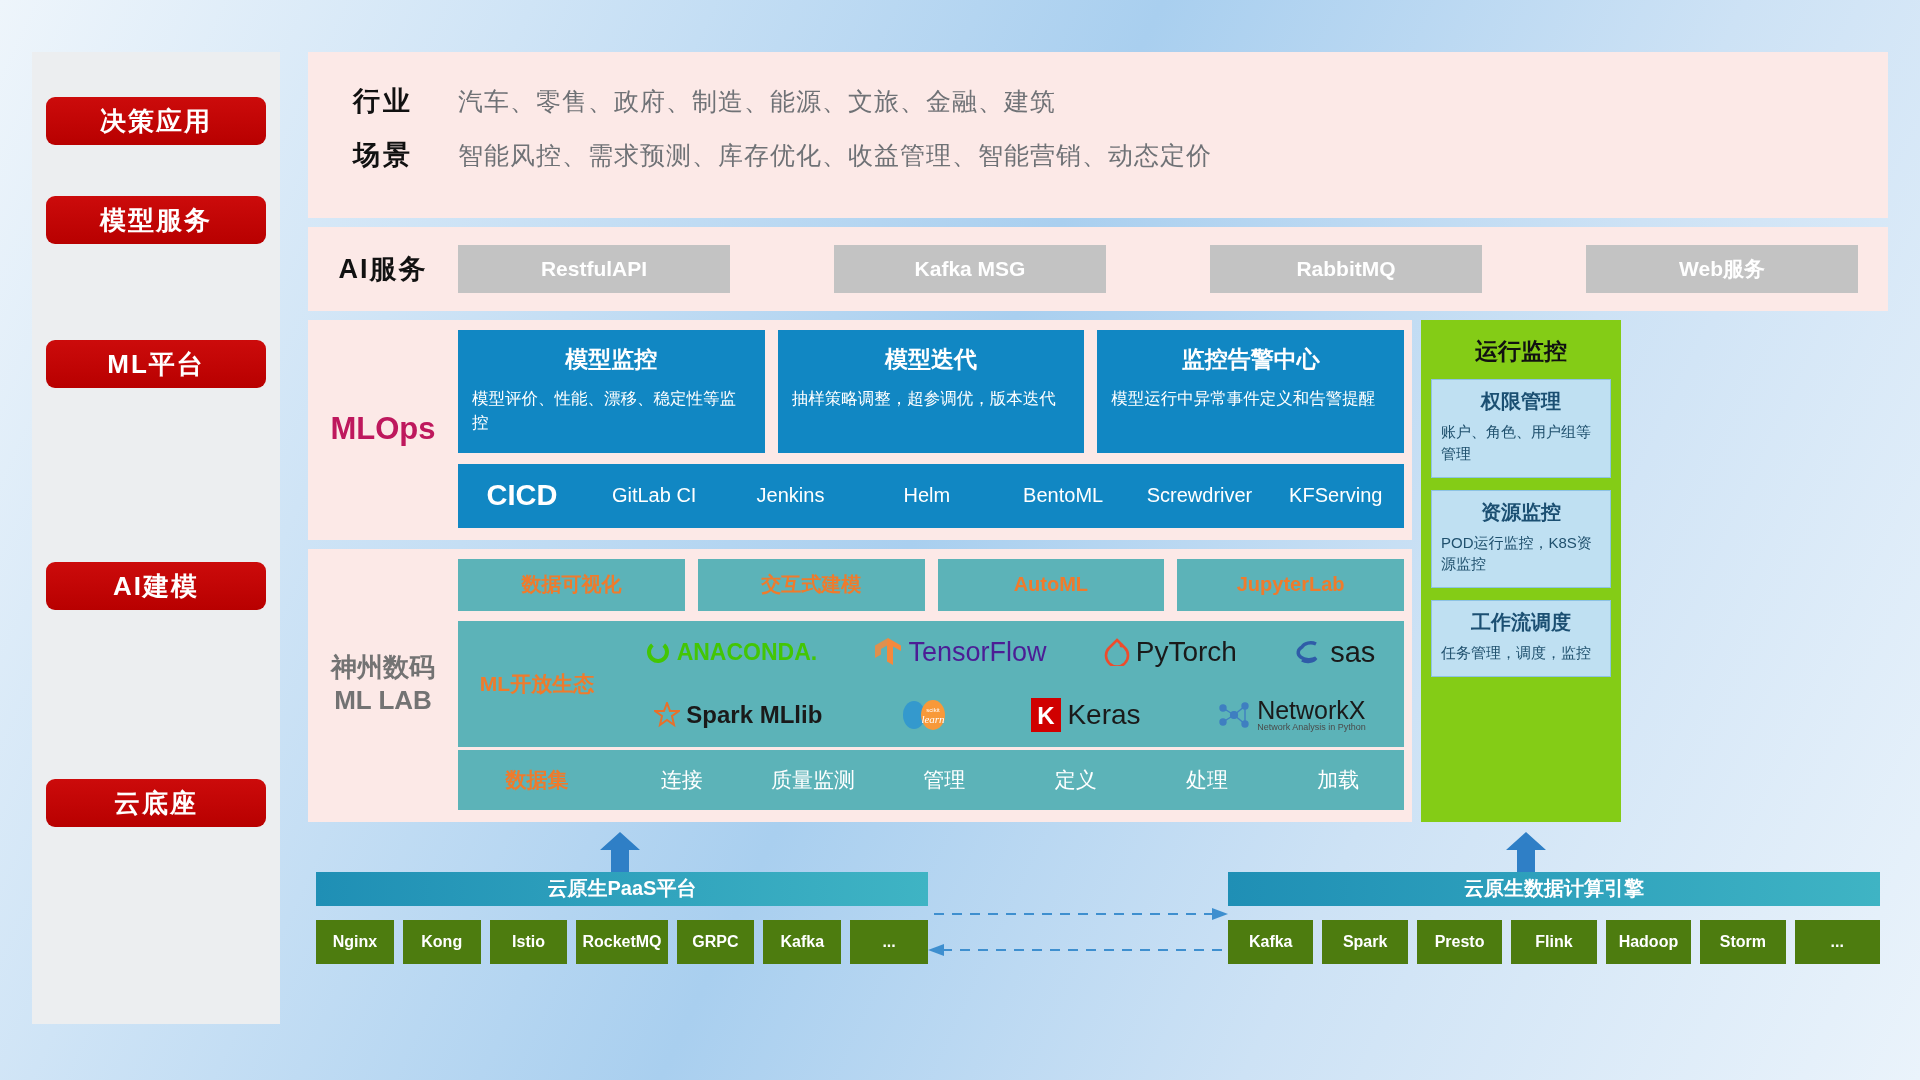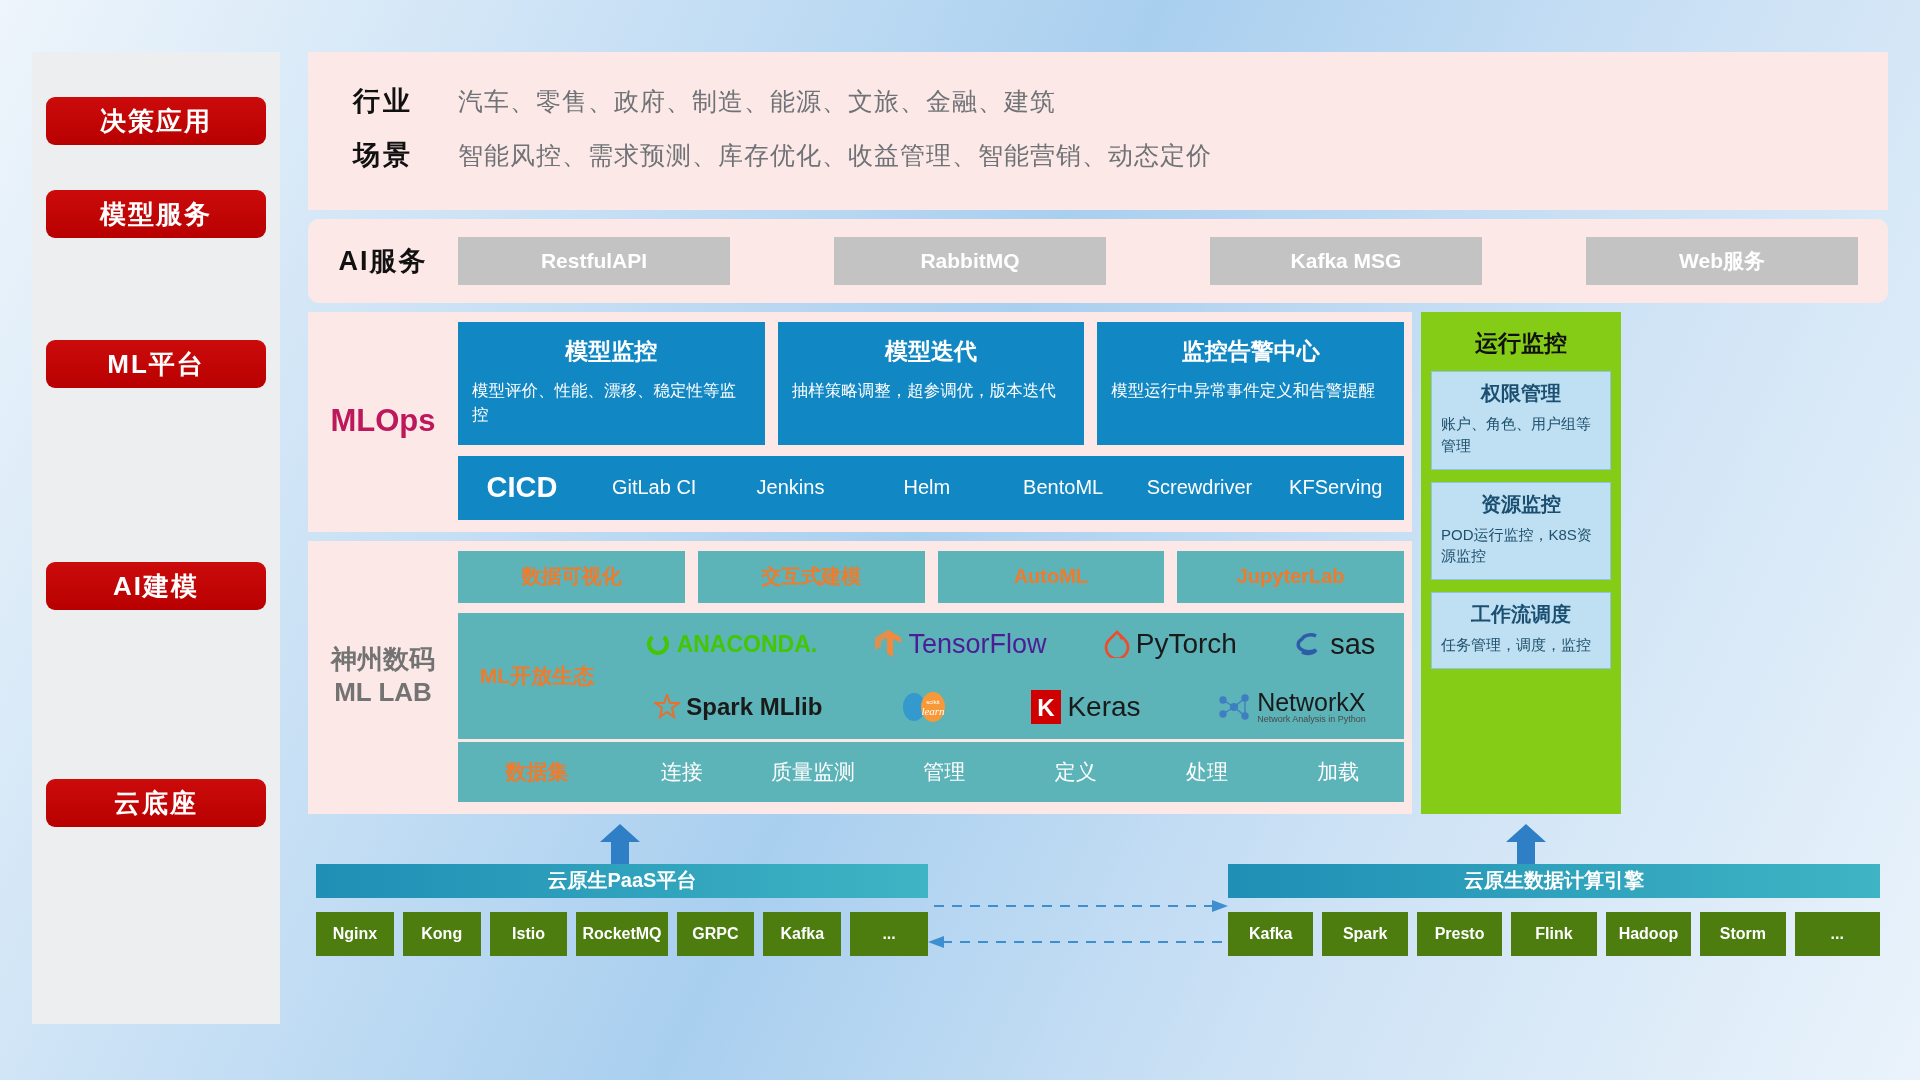--- a/index.html
+++ b/index.html
@@ -19,24 +19,24 @@
     background:linear-gradient(180deg,#cc0b0b 0%,#b80000 100%);
     border-radius:9px; color:#fff; font-size:26px; font-weight:bold;
     display:flex; align-items:center; justify-content:center;
     letter-spacing:2px;
   }
   
   #main { position:absolute; left:308px; top:52px; width:1580px; }
   .band {
     background:#fce9e7; width:100%;
   }
-  .band + .band { margin-top:9px;border-radius:11px; }
-
-  
-  #band-apps { padding:22px 0 28px 0; }
+  .band + .band { margin-top:9px; }
+
+  
+  #band-apps { padding:22px 0 36px 0; }
   .app-row { display:flex; align-items:center; height:54px; }
   .app-key {
     width:150px; text-align:center; font-size:27px; font-weight:bold; color:#111;
     letter-spacing:3px; flex:none;
   }
   .app-val { font-size:25px; color:#6f7276; letter-spacing:1px; }
 
   
   #band-svc { padding:18px 0; display:flex; align-items:center; }
   .svc-key { width:150px; flex:none; text-align:center; font-size:27px; font-weight:bold; color:#111; letter-spacing:2px;}
@@ -108,21 +108,21 @@
   .lg { display:flex; align-items:center; gap:6px; }
   .lg-txt { font-size:23px; font-weight:bold; }
 </style>
 </head>
 <body>
 
 <div id="left-rail">
   <div class="rail-chip" style="top:45px">
     <span>决策应用</span>
   </div>
-  <div class="rail-chip" style="top:138px">
+  <div class="rail-chip" style="top:144px">
     <span>模型服务</span>
   </div>
   <div class="rail-chip" style="top:288px">
     <span>ML平台</span>
   </div>
   <div class="rail-chip" style="top:510px">
     <span>AI建模</span>
   </div>
   <div class="rail-chip" style="top:727px">
     <span>云底座</span>
@@ -139,22 +139,22 @@
     <div class="app-row">
       <div class="app-key">场景</div>
       <div class="app-val">智能风控、需求预测、库存优化、收益管理、智能营销、动态定价</div>
     </div>
   </div>
 
   <div class="band" id="band-svc">
     <div class="svc-key">AI服务</div>
     <div class="svc-items">
       <div class="svc-chip">RestfulAPI</div>
+      <div class="svc-chip">Kafka MSG</div>
       <div class="svc-chip">RabbitMQ</div>
-      <div class="svc-chip">Kafka MSG</div>
       <div class="svc-chip">Web服务</div>
     </div>
   </div>
 
   <div id="row-mid">
     <div>
       <div id="band-mlops">
         <div class="mlops-key">MLOps</div>
         <div class="mlops-body">
           <div class="mlops-cards">

